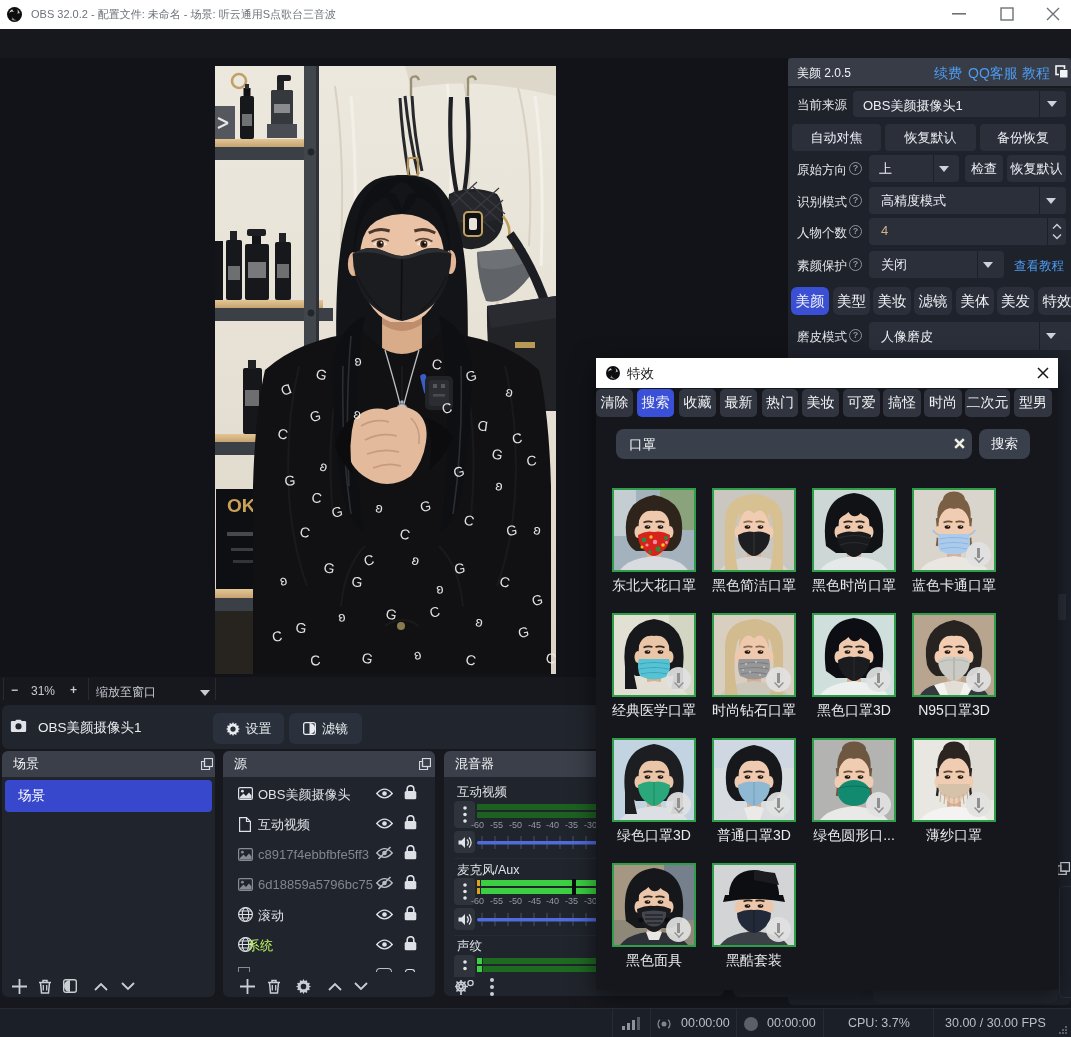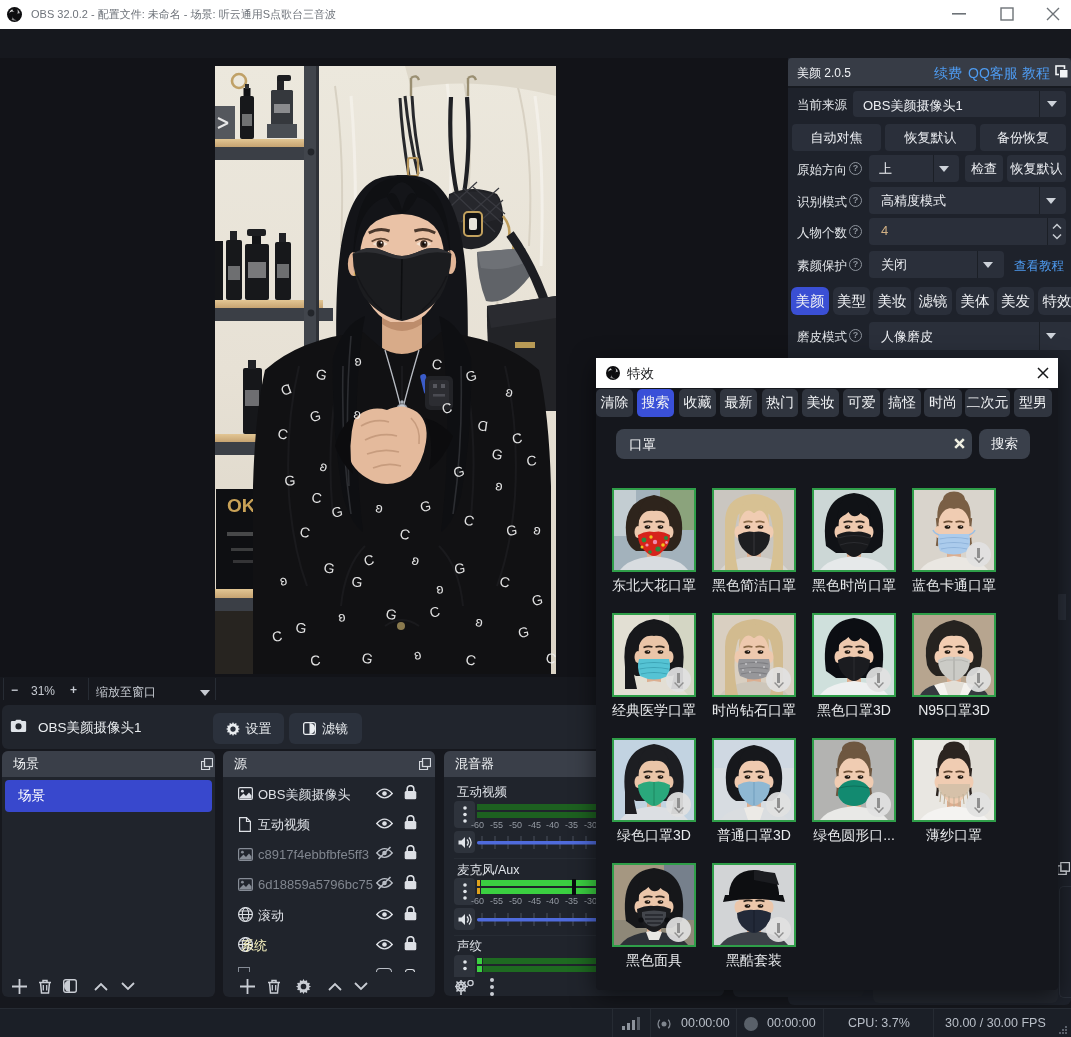--- a/index.html
+++ b/index.html
@@ -460,21 +460,21 @@
     <svg class="dicon" style="left:181px;top:155px" width="13" height="15" viewBox="0 0 13 15">
         <rect x="0.7" y="6" width="11.6" height="8.3" rx="1.5" fill="#dde0e5"></rect>
         <path d="M3.2 6 V4 A3.3 3.3 0 0 1 9.8 4 V6" fill="none" stroke="#dde0e5" stroke-width="1.6"></path>
       </svg>
 
     <svg class="dicon" style="left:15px;top:186px" width="15" height="15" viewBox="0 0 15 15">
         <circle cx="7.5" cy="7.5" r="6.9" fill="none" stroke="#dde0e5" stroke-width="1.2"></circle>
         <ellipse cx="7.5" cy="7.5" rx="3.2" ry="6.9" fill="none" stroke="#dde0e5" stroke-width="1.1"></ellipse>
         <path d="M0.6 7.5 H14.4 M1.6 4 H13.4 M1.6 11 H13.4" stroke="#dde0e5" stroke-width="1.1"></path>
       </svg>
-    <div class="abs" style="left:18px;top:186px;color:#fef9c3;font-size:13px">系统</div>
+    <div class="abs" style="left:24px;top:186px;color:#bef264;font-size:13px">系统</div>
     <svg class="dicon" style="left:153px;top:188px" width="17" height="11" viewBox="0 0 17 11">
         <path d="M0.8 5.5 Q8.5 -3.2 16.2 5.5 Q8.5 14.2 0.8 5.5 Z" fill="none" stroke="#dde0e5" stroke-width="1.4"></path>
         <circle cx="8.5" cy="5.5" r="2.3" fill="#dde0e5"></circle>
       </svg>
     <svg class="dicon" style="left:181px;top:185px" width="13" height="15" viewBox="0 0 13 15">
         <rect x="0.7" y="6" width="11.6" height="8.3" rx="1.5" fill="#dde0e5"></rect>
         <path d="M3.2 6 V4 A3.3 3.3 0 0 1 9.8 4 V6" fill="none" stroke="#dde0e5" stroke-width="1.6"></path>
       </svg>
 
     <div class="abs" style="left:15px;top:216px;width:12px;height:5px;border:1.2px solid #868c96;border-bottom:none"></div>

